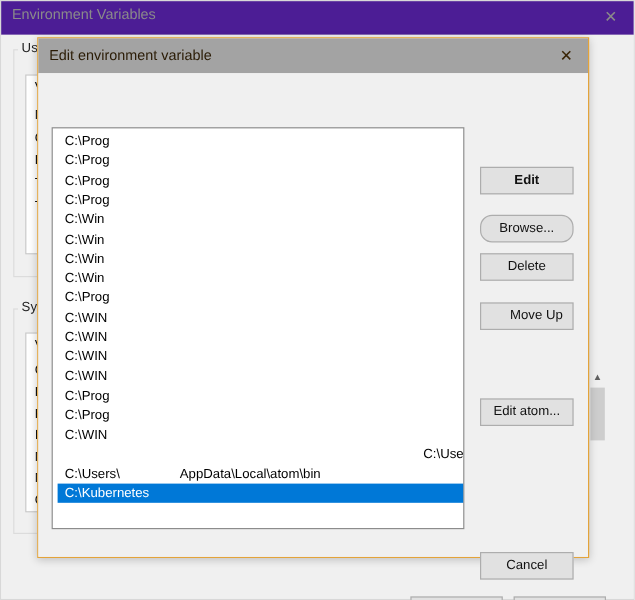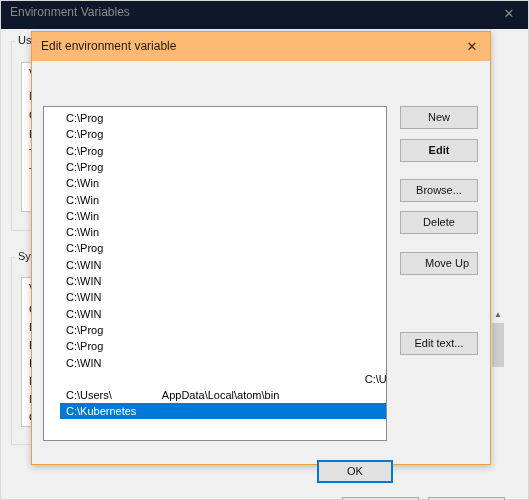--- a/index.html
+++ b/index.html
@@ -24,21 +24,21 @@
     left: 0; top: 0;
     width: 529px; height: 500px;
     background: #f0f0f0;
     border: 1px solid #d8d8d8;
     box-sizing: border-box;
   }
   #bg-titlebar {
     position: absolute;
     left: 0; top: 0;
     width: 527px; height: 28px;
-    background: #0f172a;
+    background: #4c1d95;
   }
   #bg-title-text {
     position: absolute;
     left: 9px; top: 4px;
     font-size: 12px;
     color: #8a8a8a;
     white-space: nowrap;
   }
   #bg-close {
     position: absolute;
@@ -142,21 +142,21 @@
     width: 460px; height: 434px;
     background: #f0f0f0;
     border: 1px solid #e3a33a;
     box-sizing: border-box;
     box-shadow: 0 2px 7px rgba(0,0,0,0.22);
   }
   #dialog-titlebar {
     position: absolute;
     left: 0; top: 0;
     width: 458px; height: 29px;
-    background: #fdba74;
+    background: #a3a3a3;
   }
   #dialog-title-text {
     position: absolute;
     left: 9px; top: 7px;
     font-size: 12px;
     color: #2a1b05;
     white-space: nowrap;
   }
   #dialog-close {
     position: absolute;
@@ -180,21 +180,21 @@
     position: absolute;
     left: 11px; top: 45px;
     width: 344px; height: 335px;
     background: #ffffff;
     border: 1px solid #8c8c8c;
     box-sizing: border-box;
     overflow: hidden;
   }
   .path-row {
     position: absolute;
-    left: 16px;
+    left: 4px;
     width: 342px;
     height: 16px;
     line-height: 16px;
     font-size: 11px;
     color: #000000;
     white-space: nowrap;
     padding-left: 6px;
     box-sizing: border-box;
     cursor: default;
   }
@@ -216,21 +216,21 @@
     border: 1px solid #adadad;
     box-sizing: border-box;
     font-size: 11px;
     color: #111;
     text-align: center;
     line-height: 21px;
     cursor: default;
   }
   #btn-new       { top: 45px; }
   #btn-edit      { top: 78px; font-weight: bold; }
-  #btn-browse    { top: 118px; }
+  #btn-browse    { top: 118px; border-radius: 10px; }
   #btn-delete    { top: 150px; }
   #btn-moveup    { top: 191px; padding-left: 16px; }
   #btn-movedown  { top: 224px; }
   #btn-edittext  { top: 271px; }
 
   
   #dlg-ok {
     position: absolute;
     left: 285px; top: 399px;
     width: 76px; height: 23px;
@@ -329,22 +329,21 @@
         <div class="path-row" style="top: 182.3px;"><span>C:\WIN</span></div>
         <div class="path-row" style="top: 198.6px;"><span>C:\WIN</span></div>
         <div class="path-row" style="top: 214.9px;"><span>C:\Prog</span></div>
         <div class="path-row" style="top: 231.2px;"><span>C:\Prog</span></div>
         <div class="path-row" style="top: 247.5px;"><span>C:\WIN</span></div>
         <div class="path-row" style="top: 263.8px; text-align: right;"><span>C:\User</span></div>
         <div class="path-row" style="top: 280.1px;"><span>C:\Users\</span><span class="tail">AppData\Local\atom\bin</span></div>
         <div class="path-row selected" style="top: 296.4px;"><span>C:\Kubernetes</span></div>
       </div>
 
-    <div class="dlg-btn" id="btn-new">New</div>
     <div class="dlg-btn" id="btn-edit">Edit</div>
     <div class="dlg-btn" id="btn-browse">Browse...</div>
     <div class="dlg-btn" id="btn-delete">Delete</div>
     <div class="dlg-btn" id="btn-moveup">Move Up</div>
-    <div class="dlg-btn" id="btn-edittext">Edit text...</div>
-
-    <div id="dlg-ok">OK</div>
+    <div class="dlg-btn" id="btn-edittext">Edit atom...</div>
+
+    <div id="dlg-cancel">Cancel</div>
   </div>
 </div>
 
 </body></html>

